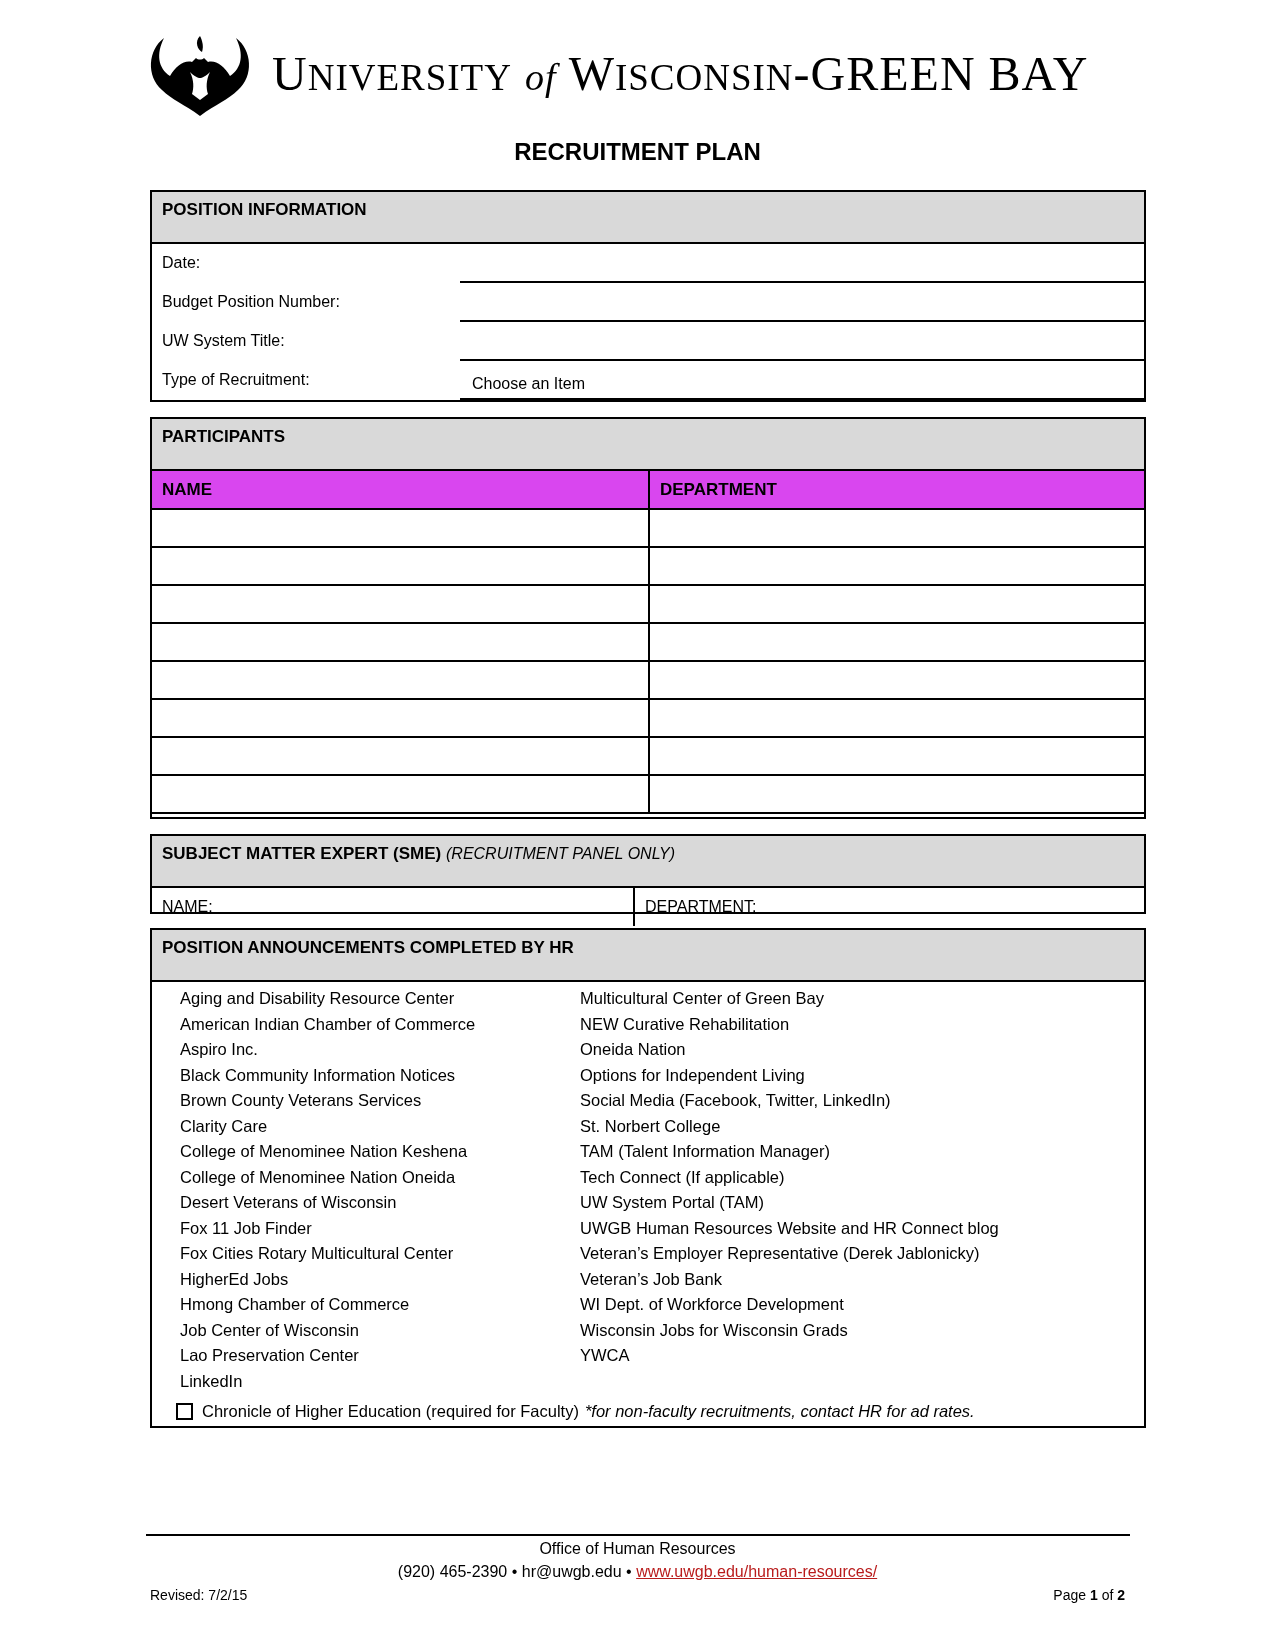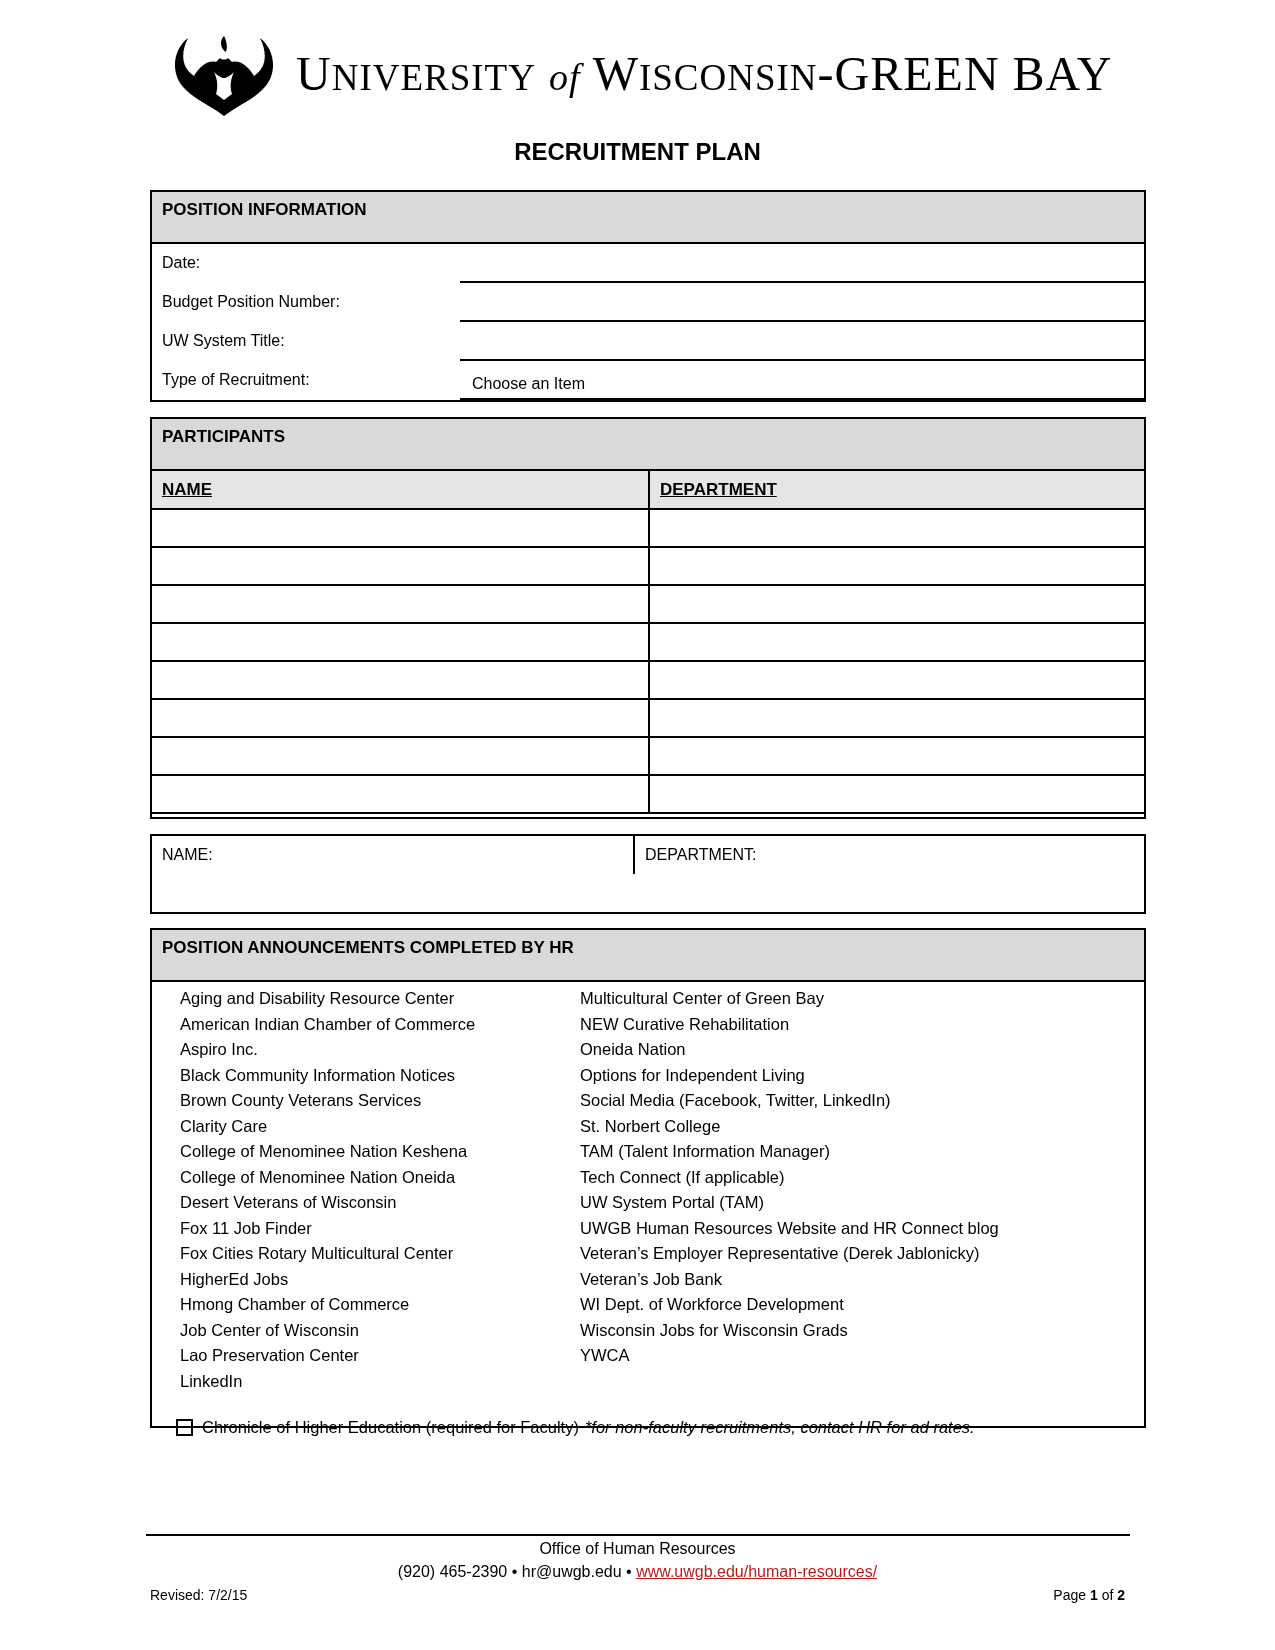--- a/index.html
+++ b/index.html
@@ -1,48 +1,48 @@
 <!DOCTYPE html>
 <html><head>
 <meta charset="utf-8">
 <style>
   * { box-sizing: border-box; margin: 0; padding: 0; }
   body { width: 1275px; height: 1650px; background: #fff; font-family: "Liberation Sans", "DejaVu Sans", sans-serif; color: #000; position: relative; }
-  .header-logo { position: absolute; left: 168px; top: 28px; width: 980px; height: 90px; display: flex; align-items: center; }
+  .header-logo { position: absolute; left: 144px; top: 28px; width: 980px; height: 90px; display: flex; align-items: center; }
   .logo-mark { width: 112px; height: 90px; margin-right: 16px; }
   .wordmark { font-family: "Liberation Serif", "DejaVu Serif", serif; font-size: 48px; letter-spacing: 1px; white-space: nowrap; }
   .wordmark .sc { font-size: 37px; }
   .wordmark .of { font-style: italic; font-size: 38px; }
   .wordmark .gb { font-size: 48px; }
   .doc-title { position: absolute; top: 138px; left: 0; width: 1275px; text-align: center; font-weight: bold; font-size: 24px; }
   .section { position: absolute; left: 150px; width: 996px; border: 2px solid #000; }
   .sec-head { background: #d9d9d9; border-bottom: 2px solid #000; height: 52px; line-height: 36px; padding-left: 10px; font-weight: bold; font-size: 17px; }
   .sec-head .sub { font-weight: normal; font-style: italic; font-size: 16px; }
   
   #pos-info { top: 190px; height: 212px; }
   .info-row { position: relative; height: 39px; }
   .info-row .lbl { position: absolute; left: 10px; top: 10px; font-size: 16px; }
   .info-row .val { position: absolute; left: 308px; right: 0; bottom: 0; border-bottom: 2px solid #000; height: 30px; font-size: 16px; padding-left: 12px; line-height: 28px; }
   
   #participants { top: 417px; height: 402px; }
   table.grid { width: 100%; border-collapse: collapse; }
   table.grid td, table.grid th { border-bottom: 2px solid #000; height: 38px; text-align: left; font-size: 17px; padding-left: 10px; }
-  table.grid th { background: #e5e5e5; text-decoration: underline; }
+  table.grid th { background: #d946ef; }
   table.grid td.c1, table.grid th.c1 { width: 497px; border-right: 2px solid #000; }
   
   #sme { top: 834px; height: 80px; }
   .sme-row { display: flex; height: 38px; font-size: 16px; }
   .sme-row div { line-height: 38px; padding-left: 10px; }
   .sme-row .c1 { width: 483px; border-right: 2px solid #000; }
   
   #announce { top: 928px; height: 500px; }
   .ann-cols { display: flex; padding-left: 28px; padding-top: 4px; }
   .ann-col { font-size: 16.5px; line-height: 25.5px; }
   .ann-col.left { width: 400px; }
-  .chk-line { display: flex; align-items: center; margin-left: 24px; margin-top: 24px; font-size: 16.5px; }
+  .chk-line { display: flex; align-items: center; margin-left: 24px; margin-top: 8px; font-size: 16.5px; }
   .chk-box { width: 17px; height: 17px; border: 2px solid #000; margin-right: 9px; }
   .chk-line .note { font-style: italic; margin-left: 6px; }
   
   .footer-rule { position: absolute; left: 146px; top: 1534px; width: 984px; height: 2px; background: #000; }
   .footer-office { position: absolute; top: 1540px; left: 0; width: 1275px; text-align: center; font-size: 16px; }
   .footer-contact { position: absolute; top: 1563px; left: 0; width: 1275px; text-align: center; font-size: 16px; }
   .footer-contact a { color: #b91c1c; text-decoration: underline; }
   .footer-revised { position: absolute; top: 1587px; left: 150px; font-size: 14px; }
   .footer-page { position: absolute; top: 1587px; right: 150px; font-size: 14px; }
   .footer-page b { font-weight: bold; }
@@ -119,20 +119,21 @@
         </tr>
     <tr>
           <td class="c1"></td>
           <td></td>
         </tr>
   </tbody>
     </table>
 </div>
 
 <div class="section" id="sme">
+  <div class="sec-head"><span>SUBJECT MATTER EXPERT (SME)</span> <span class="sub">(RECRUITMENT PANEL ONLY)</span></div>
   <div class="sme-row">
     <div class="c1">NAME:</div>
     <div>DEPARTMENT:</div>
   </div>
 </div>
 
 <div class="section" id="announce">
   <div class="sec-head">POSITION ANNOUNCEMENTS COMPLETED BY HR</div>
   <div class="ann-cols">
     <div class="ann-col left">

